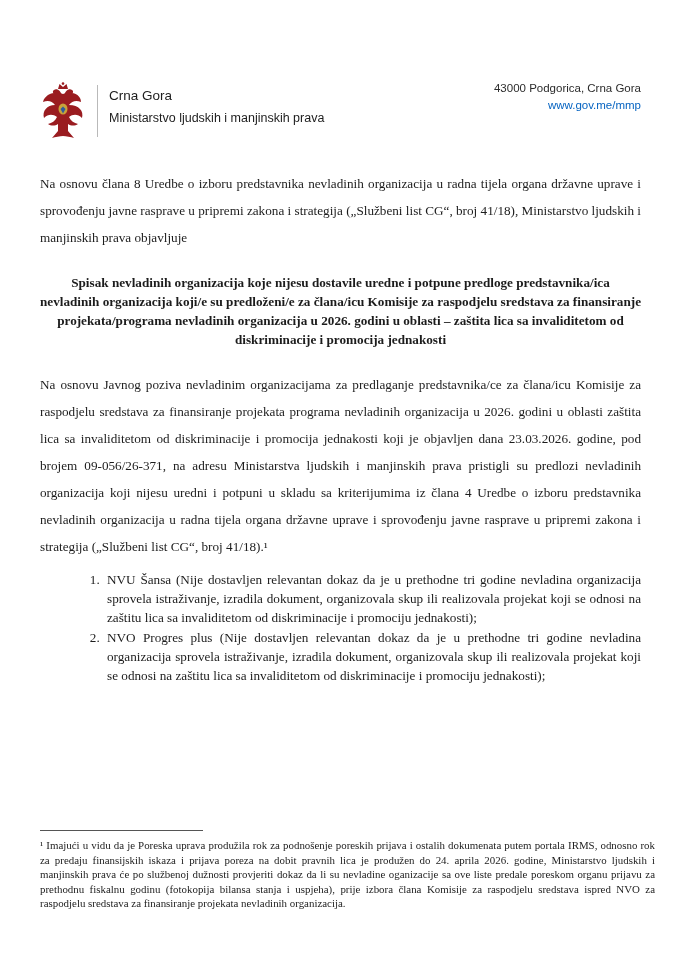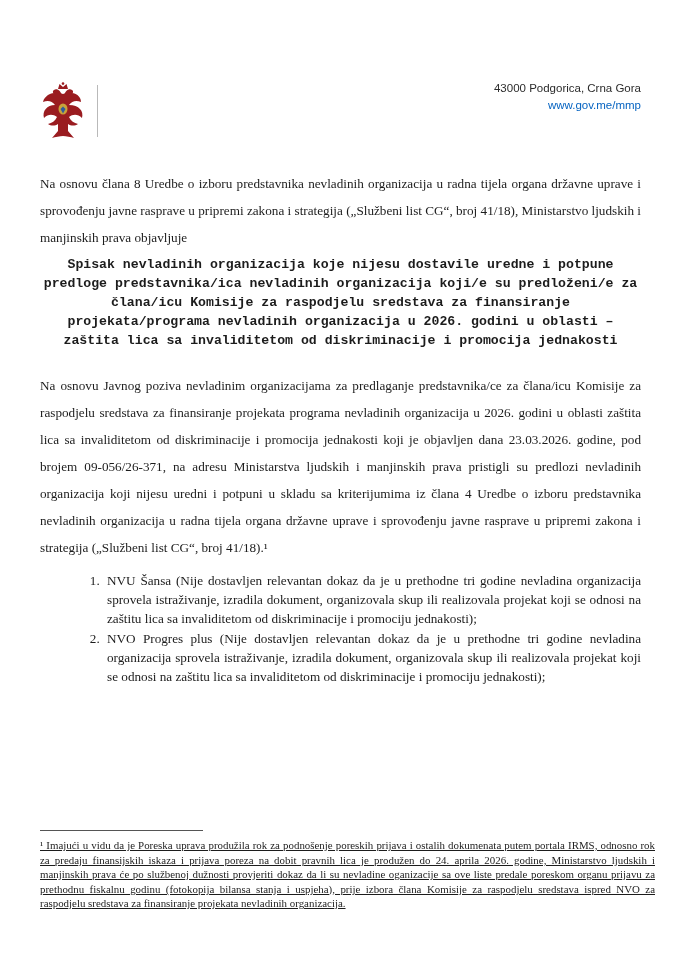--- a/index.html
+++ b/index.html
@@ -25,32 +25,32 @@
     text-align:right;font-size:11.5px;line-height:17px;color:#2b2b2b;margin-top:-2px;
   }
   .address a{color:#0563c1;text-decoration:none;cursor:pointer;}
   
   .meta-row{display:flex;justify-content:space-between;margin-top:53px;font-size:13.6px;}
   .meta-row .date{margin-right:40px;}
   
   .para{margin:0;text-align:justify;font-size:13.2px;line-height:27px;}
   .p1{margin-top:26px;}
   .doc-title{
-    margin:4px 0 0 0;text-align:center;font-weight:bold;
-    font-size:13.2px;line-height:19px;font-family:Liberation Mono, monospace;
+    margin:22px 0 0 0;text-align:center;font-weight:bold;
+    font-size:13.2px;line-height:19px;
   }
   .p2{margin-top:22px;}
   .p3{margin-top:22px;}
   ol.nvo-list{margin:10px 0 0 0;padding-left:63px;}
   ol.nvo-list li{
     text-align:justify;font-size:13.2px;line-height:19px;
     padding-left:4px;margin-bottom:1px;
   }
   
-  .footnote{position:absolute;left:40px;right:24px;top:830px;text-decoration:underline;}
+  .footnote{position:absolute;left:40px;right:24px;top:830px;}
   .fn-rule{width:163px;height:0;border-top:1px solid #555;margin-bottom:7px;}
   .fn-text{margin:0;text-align:justify;font-size:10.9px;line-height:14.6px;color:#222;}
 </style>
 </head>
 <body>
 
 <div class="page">
 
   <header class="letterhead">
     <div class="logo-block">
@@ -61,20 +61,24 @@
             <circle cx="23" cy="1.6" r="1.3"></circle>
             <path d="M22 14 c-1-5 -5-8 -8-6 c-2 1 -1 4 1 4 l3 1 z"></path>
             <path d="M24 14 c1-5 5-8 8-6 c2 1 1 4 -1 4 l-3 1 z"></path>
             <path d="M23 12 C15 9 5 12 3 20 c5-2 9-1 12 3 C7 23 2 29 4 36 c4-4 9-4 13-1 c-2 4-5 6-9 7 c3 2 7 2 10 0 l0 7 l-6 7 c3-1 8-2 11-2 c3 0 8 1 11 2 l-6-7 l0-7 c3 2 7 2 10 0 c-4-1 -7-3 -9-7 c4-3 9-3 13 1 c2-7 -3-13 -13-13 c3-4 7-5 12-3 C41 12 31 9 23 12 z"></path>
           </g>
           <ellipse cx="23" cy="27" rx="4.5" ry="5.5" fill="#c8a23a"></ellipse>
           <path d="M20.5 27 l2.5-2.6 2.5 2.6 -2.5 4.4 z" fill="#2e5c9e"></path>
         </svg>
       </span>
       <span class="logo-divider"></span>
+      <div class="org">
+        <div class="org-name">Crna Gora</div>
+        <div class="org-dept">Ministarstvo ljudskih i manjinskih prava</div>
+      </div>
     </div>
     <div class="address">
       <div>43000 Podgorica, Crna Gora</div>
       <div><a>www.gov.me/mmp</a></div>
     </div>
   </header>
 
 
   <p class="para p1">Na osnovu člana 8 Uredbe o izboru predstavnika nevladinih organizacija u radna tijela organa državne uprave i sprovođenju javne rasprave u pripremi zakona i strategija („Službeni list CG“, broj 41/18), Ministarstvo ljudskih i manjinskih prava objavljuje</p>
 

